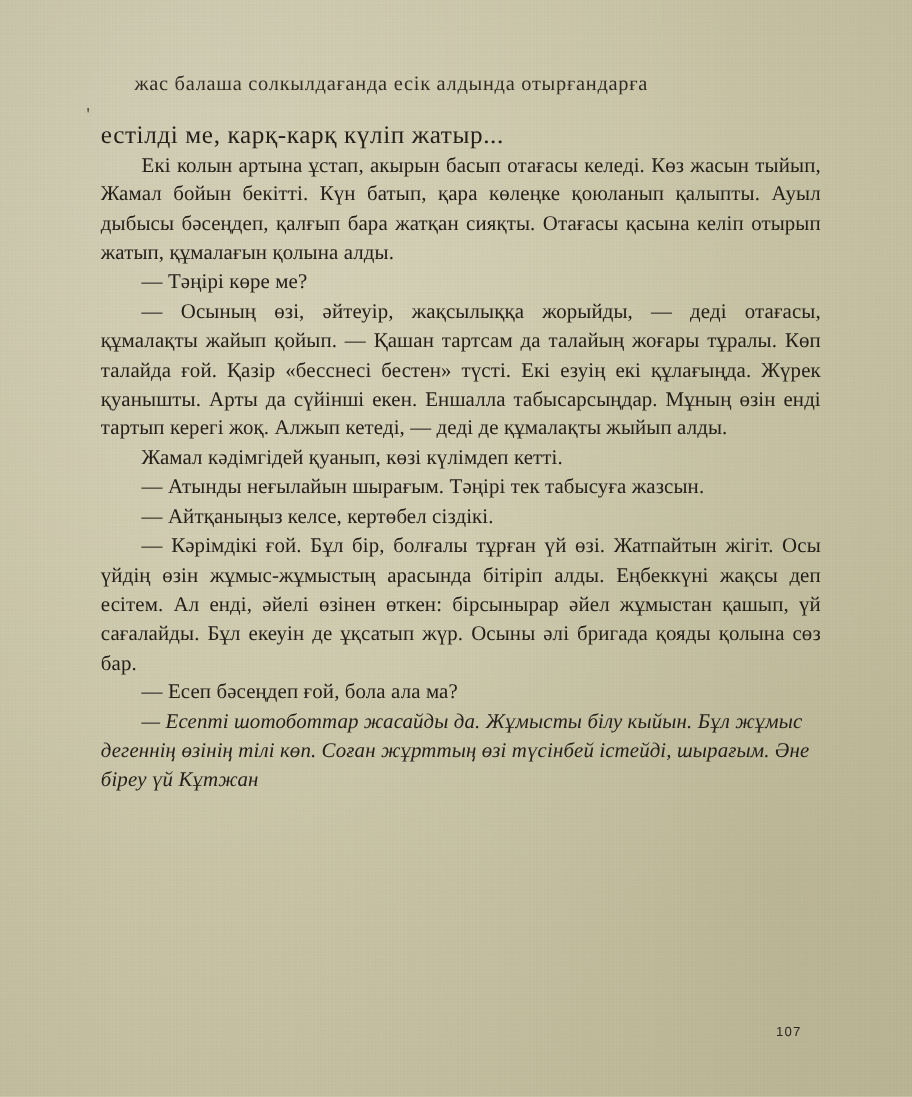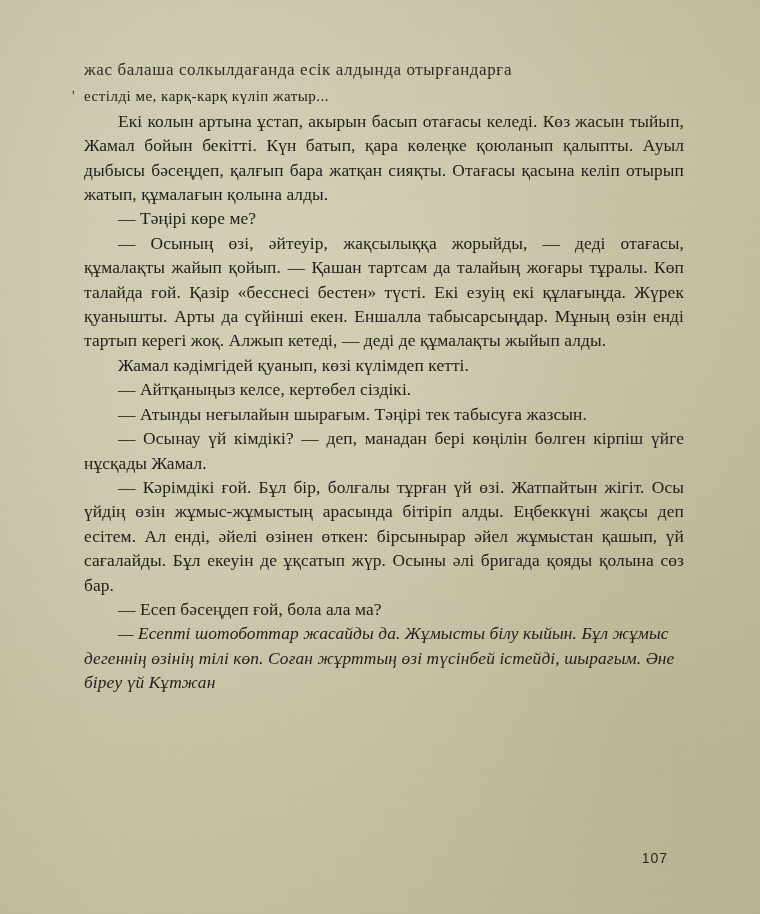--- a/index.html
+++ b/index.html
@@ -46,26 +46,27 @@
     text-align: justify;
     text-justify: inter-word;
     letter-spacing: 0.1px;
   }
   .line-top {
     font-size: 17px;
     letter-spacing: 0.6px;
     white-space: nowrap;
     opacity: 0.93;
     filter: blur(0.25px);
+    margin-left: 28px;
   }
   .line-second {
-    font-size: 15px;
+    font-size: 21px;
     letter-spacing: 0.5px;
     white-space: nowrap;
-    margin-top: 2px;
+    margin-top: 18px;
   }
   .tick {
     position: absolute;
     left: -12px;
     top: 26px;
     font-size: 15px;
     color: #35302a;
   }
   p {
     margin: 0;
@@ -73,21 +74,21 @@
   p.indent {
     text-indent: 34px;
   }
   p.dialog {
     text-indent: 34px;
   }
   .page-number {
     position: absolute;
     right: 92px;
     bottom: 48px;
-    font-size: 14px;
+    font-size: 11px;
     letter-spacing: 1px;
     color: #2b2720;
     font-family: "Liberation Sans", sans-serif;
   }
   .nowrap-just {
     text-align: justify;
     font-style: italic;
   }
   .nowrap-just:last-child {
     text-align: left;
@@ -102,23 +103,22 @@
 
     <div class="tick">'</div>
 
     <div class="line-top">жас балаша солкылдағанда есік алдында отырғандарға</div>
     <div class="line-second">естілді ме, карқ-карқ күліп жатыр...</div>
 
     <p class="indent">Екі колын артына ұстап, акырын басып отағасы келеді. Көз жасын тыйып, Жамал бойын бекітті. Күн батып, қара көлеңке қоюланып қалыпты. Ауыл дыбысы бәсеңдеп, қалғып бара жатқан сияқты. Отағасы қасына келіп отырып жатып, құмалағын қолына алды.</p>
     <p class="dialog">— Тәңірі көре ме?</p>
     <p class="dialog">— Осының өзі, әйтеуір, жақсылыққа жорыйды, — деді отағасы, құмалақты жайып қойып. — Қашан тартсам да талайың жоғары тұралы. Көп талайда ғой. Қазір «бесснесі бестен» түсті. Екі езуің екі құлағыңда. Жүрек қуанышты. Арты да сүйінші екен. Еншалла табысарсыңдар. Мұның өзін енді тартып керегі жоқ. Алжып кетеді, — деді де құмалақты жыйып алды.</p>
     <p class="indent">Жамал кәдімгідей қуанып, көзі күлімдеп кетті.</p>
+    <p class="dialog">— Атынды неғылайын шырағым. Тәңірі тек табысуға жазсын.</p>
     <p class="dialog">— Айтқаныңыз келсе, кертөбел сіздікі.</p>
-    <p class="dialog">— Атынды неғылайын шырағым. Тәңірі тек табысуға жазсын.</p>
-    <p class="dialog">— Осынау үй кімдікі? — деп, манадан бері көңілін бөлген кірпіш үйге нұсқады Жамал.</p>
     <p class="dialog">— Кәрімдікі ғой. Бұл бір, болғалы тұрған үй өзі. Жатпайтын жігіт. Осы үйдің өзін жұмыс-жұмыстың арасында бітіріп алды. Еңбеккүні жақсы деп есітем. Ал енді, әйелі өзінен өткен: бірсынырар әйел жұмыстан қашып, үй сағалайды. Бұл екеуін де ұқсатып жүр. Осыны әлі бригада қояды қолына сөз бар.</p>
     <p class="dialog">— Есеп бәсеңдеп ғой, бола ала ма?</p>
     <p class="dialog nowrap-just">— Есепті шотоботтар жасайды да. Жұмысты білу кыйын. Бұл жұмыс дегеннің өзінің тілі көп. Соған жұрттың өзі түсінбей істейді, шырағым. Әне біреу үй Кұтжан</p>
 
   </div>
 
   <div class="page-number">107</div>
 
 </div>
 

